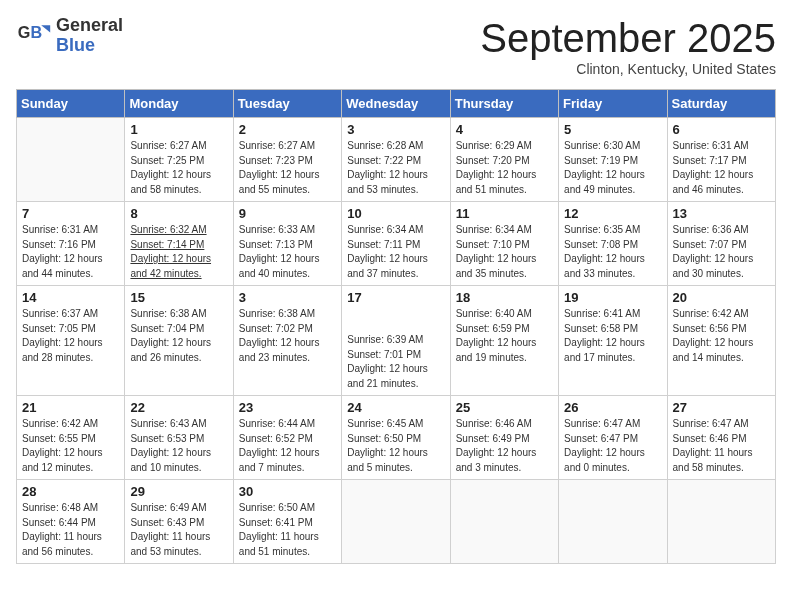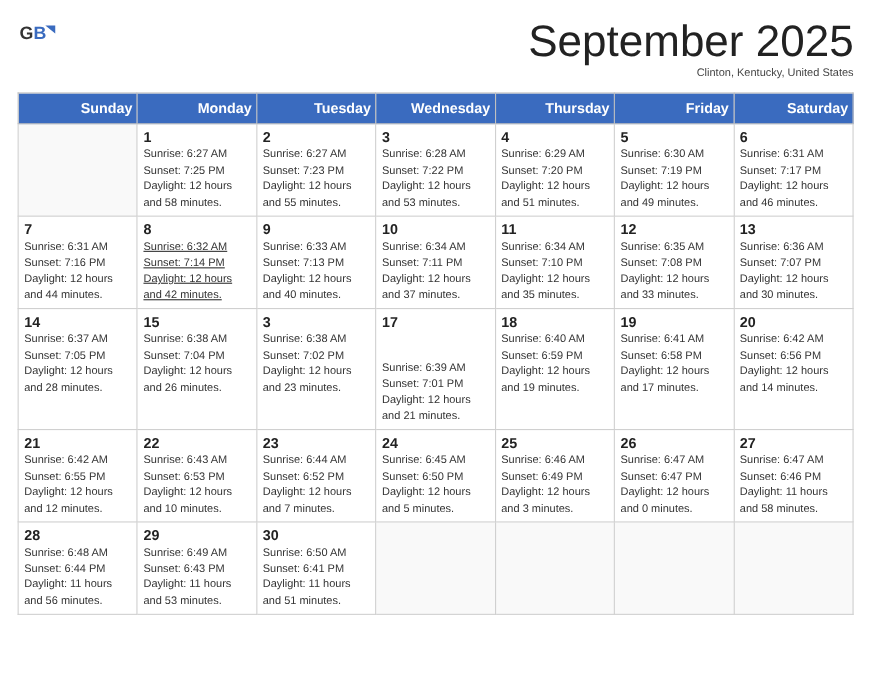--- a/index.html
+++ b/index.html
@@ -36,35 +36,35 @@
     }
     .title-block {
       text-align: right;
     }
     .month-title {
       font-size: 40px;
       font-weight: normal;
       color: #222;
     }
     .location {
-      font-size: 10px;
+      font-size: 14px;
       color: #444;
     }
     table {
       width: 100%;
       border-collapse: collapse;
       table-layout: fixed;
     }
     th {
       background-color: #3a6bbf;
       color: #fff;
       font-size: 13px;
       font-weight: bold;
       padding: 6px 4px;
-      text-align: right;
+      text-align: left;
       border: 1px solid #c0c0c0;
     }
     td {
       border: 1px solid #d0d0d0;
       vertical-align: top;
       padding: 4px 5px;
       height: 80px;
       font-size: 10.5px;
       color: #222;
       background: #fff;
@@ -86,20 +86,24 @@
 </head>
 <body>
 
 <div class="header">
   <div class="logo">
     <svg class="logo-icon" viewBox="0 0 40 40">
       <text x="2" y="22" font-size="18" font-weight="bold" fill="#333">G</text>
       <text x="16" y="22" font-size="18" font-weight="bold" fill="#3a6bbf">B</text>
       <polygon points="28,8 38,16 38,8" fill="#3a6bbf"></polygon>
     </svg>
+    <div class="logo-text">
+      <span>General</span>
+      <span style="color:#3a6bbf">Blue</span>
+    </div>
   </div>
   <div class="title-block">
     <div class="month-title">September 2025</div>
     <div class="location">Clinton, Kentucky, United States</div>
   </div>
 </div>
 
 <table>
   <thead>
     <tr>

